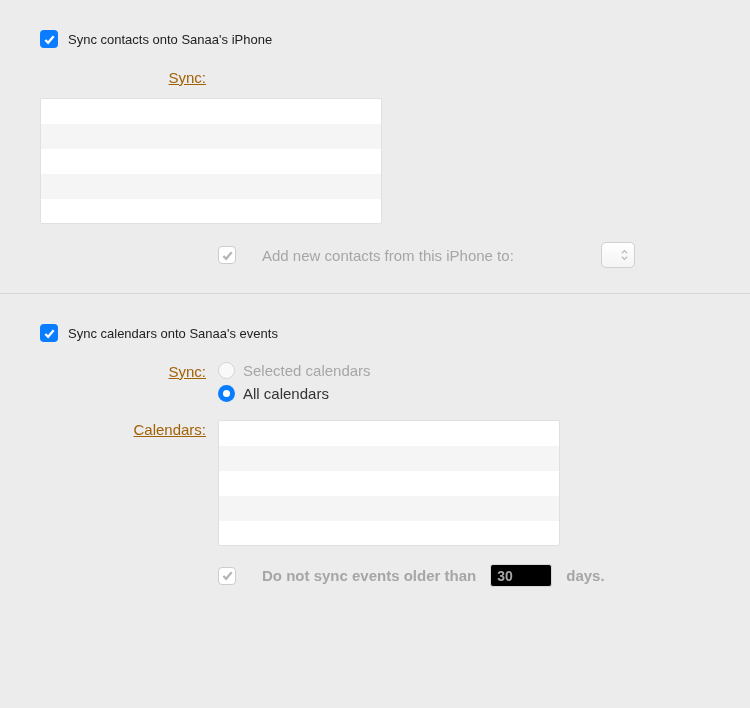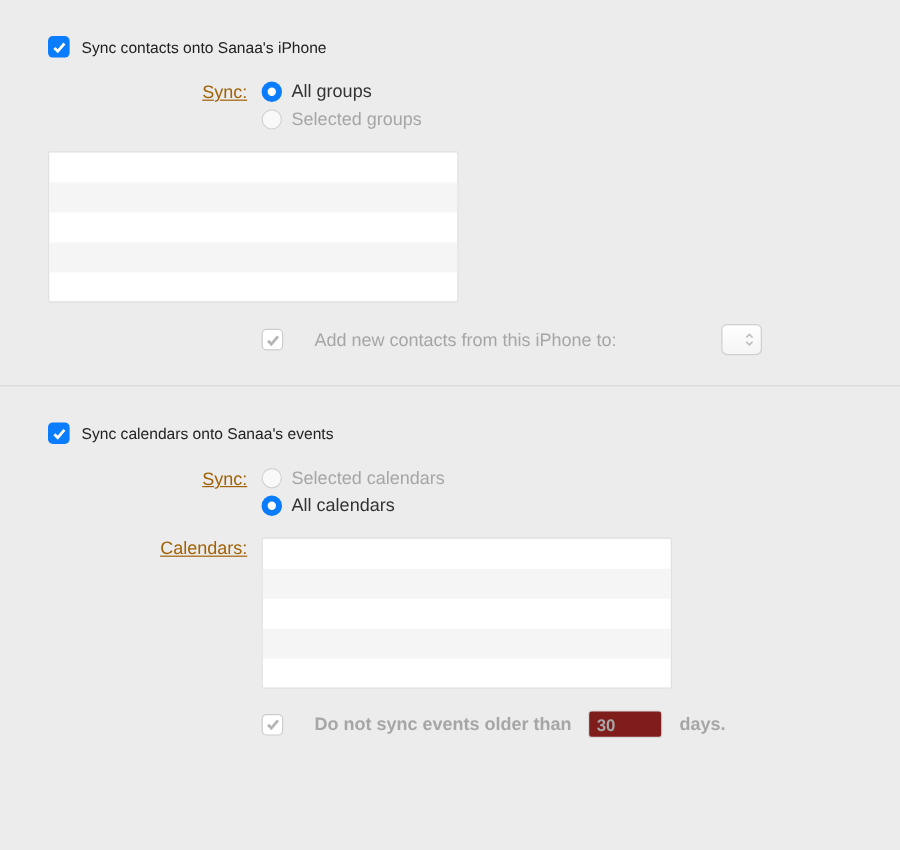--- a/index.html
+++ b/index.html
@@ -157,21 +157,21 @@
     .dropdown svg {
       width: 9px;
       height: 14px;
       stroke: #bbb;
       stroke-width: 1.5;
       fill: none;
     }
     .num-input {
       width: 62px;
       height: 23px;
-      background: #7f1d1d;
+      background: #000000;
       border: 1px solid #d8d8d8;
       border-radius: 3px;
       text-align: left;
       padding: 0 6px;
       color: #a6a6a6;
       font-size: 14px;
       display: inline-flex;
       align-items: center;
       margin: 0 4px;
     }
@@ -190,30 +190,20 @@
     <div class="checkbox checked">
       <svg viewBox="0 0 14 14">
           <polyline points="2.5,7.5 5.5,10.5 11.5,3.5"></polyline>
         </svg>
     </div>
     <span class="header-label">Sync contacts onto Sanaa's iPhone</span>
   </div>
 
   <div class="form-row">
     <div class="form-label">Sync:</div>
-    <div class="form-control">
-      <div class="radio-row">
-        <div class="radio selected"></div>
-        <span class="radio-label">All groups</span>
-      </div>
-      <div class="radio-row">
-        <div class="radio unselected disabled"></div>
-        <span class="radio-label disabled">Selected groups</span>
-      </div>
-    </div>
   </div>
 
   <div class="form-row" style="margin-top:12px">
     <div class="form-control">
       <div class="listbox">
         <div class="listbox-row"></div>
         <div class="listbox-row"></div>
         <div class="listbox-row"></div>
         <div class="listbox-row"></div>
         <div class="listbox-row"></div>

